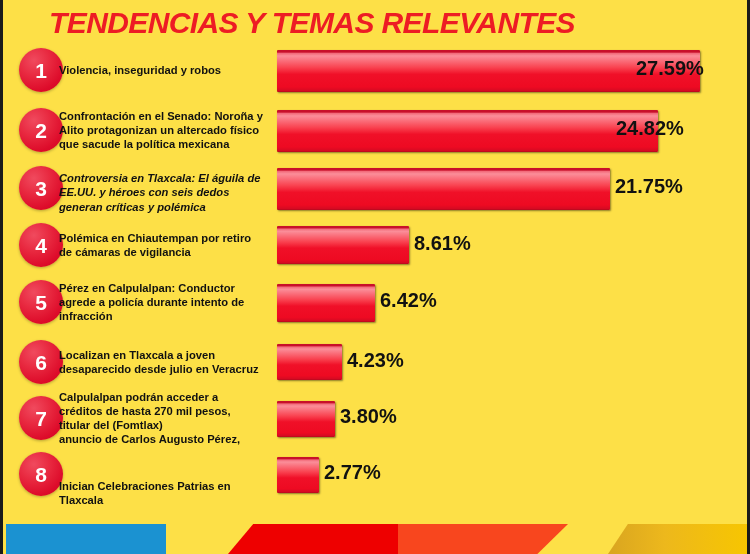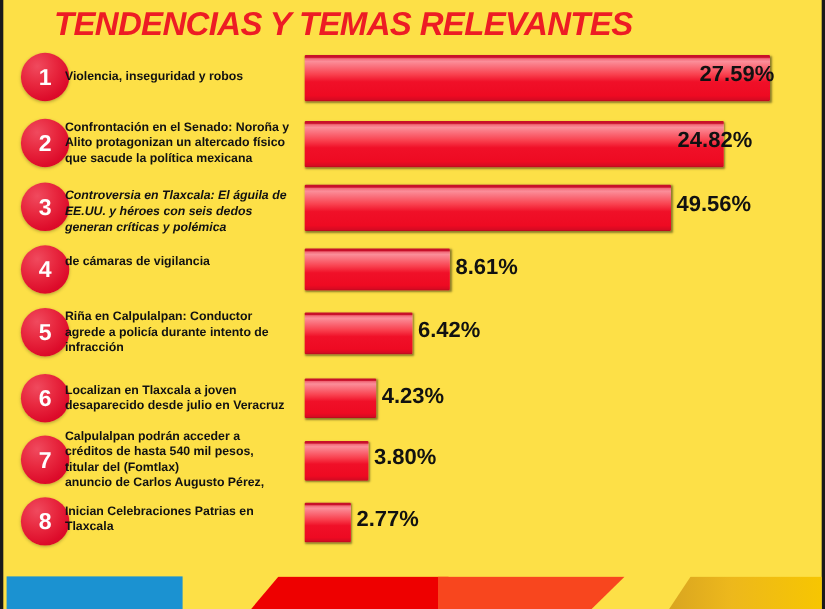--- a/index.html
+++ b/index.html
@@ -149,38 +149,39 @@
       <div class="row" style="top: 0px;">
         <div class="rank-circle" style="top: 126px;">
           <span>3</span>
         </div>
         <div class="row-label" style="top: 131px; font-style: italic;">
           <div>Controversia en Tlaxcala: El águila de</div>
           <div>EE.UU. y héroes con seis dedos</div>
           <div>generan críticas y polémica</div>
         </div>
         <div class="bar" style="top: 128px; height: 42px; width: 333px;"></div>
-        <div class="pct" style="left: 612px; top: 136px;">49.56%</div>
+        <div class="pct" style="left: 612px; top: 136px;">21.75%</div>
       </div>
       <div class="row" style="top: 0px;">
         <div class="rank-circle" style="top: 183px;">
           <span>4</span>
         </div>
         <div class="row-label" style="top: 190.5px;">
+          <div>Polémica en Chiautempan por retiro</div>
           <div>de cámaras de vigilancia</div>
         </div>
         <div class="bar" style="top: 186px; height: 38px; width: 132px;"></div>
         <div class="pct" style="left: 411px; top: 193px;">8.61%</div>
       </div>
       <div class="row" style="top: 0px;">
         <div class="rank-circle" style="top: 240px;">
           <span>5</span>
         </div>
         <div class="row-label" style="top: 240.5px;">
-          <div>Riña en Calpulalpan: Conductor</div>
+          <div>Pérez en Calpulalpan: Conductor</div>
           <div>agrede a policía durante intento de</div>
           <div>infracción</div>
         </div>
         <div class="bar" style="top: 244px; height: 38px; width: 98px;"></div>
         <div class="pct" style="left: 377px; top: 250px;">6.42%</div>
       </div>
       <div class="row" style="top: 0px;">
         <div class="rank-circle" style="top: 300px;">
           <span>6</span>
         </div>
@@ -190,32 +191,32 @@
         </div>
         <div class="bar" style="top: 304px; height: 36px; width: 65px;"></div>
         <div class="pct" style="left: 344px; top: 310px;">4.23%</div>
       </div>
       <div class="row" style="top: 0px;">
         <div class="rank-circle" style="top: 356px;">
           <span>7</span>
         </div>
         <div class="row-label" style="top: 349.5px;">
           <div>Calpulalpan podrán acceder a</div>
-          <div>créditos de hasta 540 mil pesos,</div>
+          <div>créditos de hasta 270 mil pesos,</div>
           <div>titular del (Fomtlax)</div>
           <div>anuncio de Carlos Augusto Pérez,</div>
         </div>
         <div class="bar" style="top: 361px; height: 36px; width: 58px;"></div>
         <div class="pct" style="left: 337px; top: 366px;">3.80%</div>
       </div>
       <div class="row" style="top: 0px;">
         <div class="rank-circle" style="top: 412px;">
           <span>8</span>
         </div>
-        <div class="row-label" style="top: 418px;">
+        <div class="row-label" style="top: 439px;">
           <div>Inician Celebraciones Patrias en</div>
           <div>Tlaxcala</div>
         </div>
         <div class="bar" style="top: 417px; height: 36px; width: 42px;"></div>
         <div class="pct" style="left: 321px; top: 422px;">2.77%</div>
       </div>
     </div>
 
   <div id="strip">
     <div class="strip-seg" id="seg-blue"></div>

